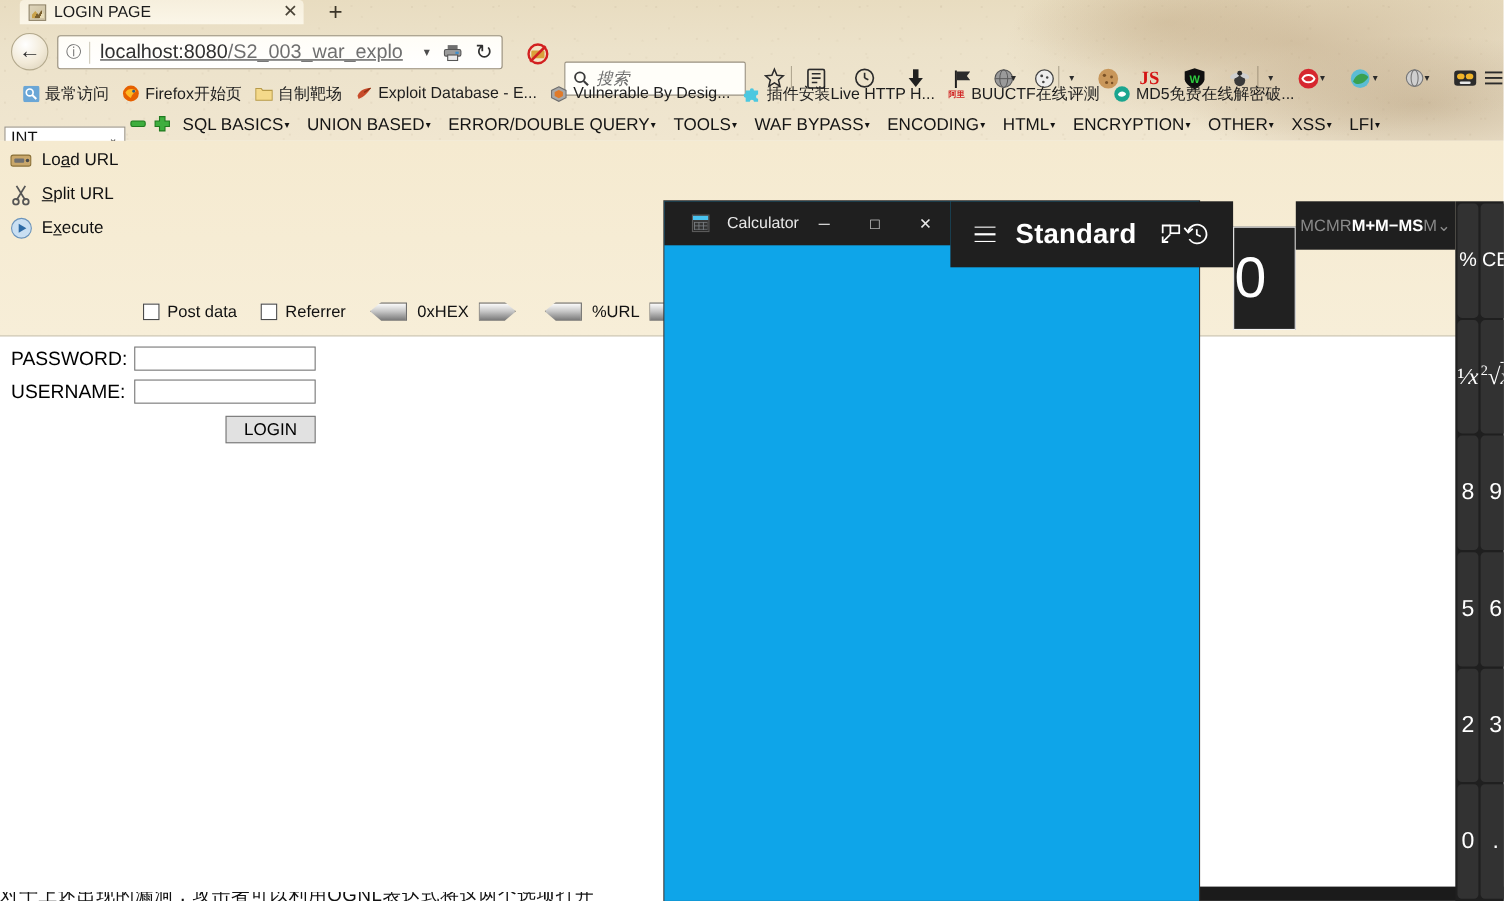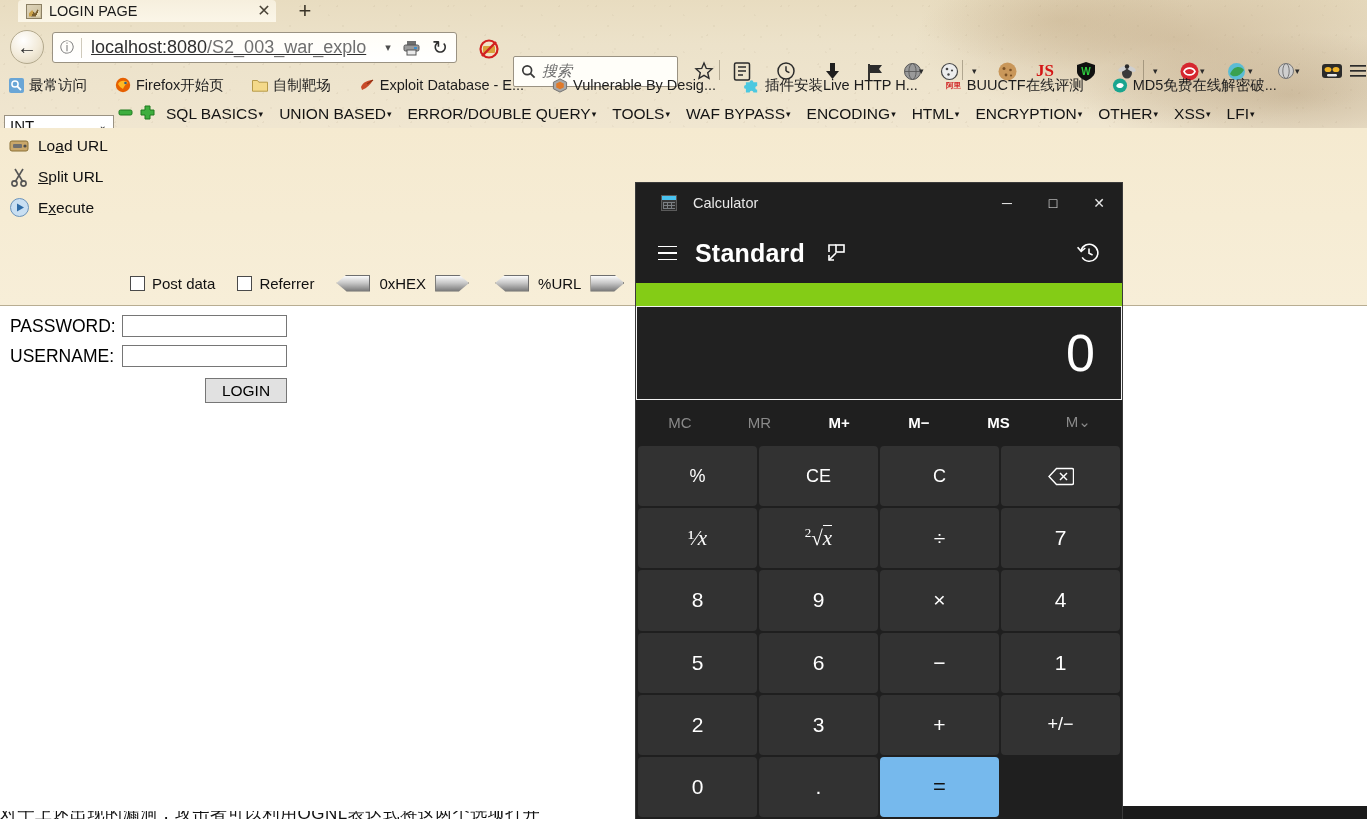--- a/index.html
+++ b/index.html
@@ -107,21 +107,21 @@
     position: absolute; top: 31px; width: 28px; height: 28px;
     display: flex; align-items: center; justify-content: center;
     font-size: 17px; color: #2b2b2b;
   }
   .caret { position: absolute; top: 40px; font-size: 9px; color: #2b2b2b; }
   .vsep { position: absolute; top: 34px; width: 1px; height: 20px; background: rgba(90,80,60,.4); }
 
   
   #bookmarks-row {
     position: absolute; left: 0; top: 72px; width: 1367px; height: 26px;
-    display: flex; align-items: center; gap: 20px; padding-left: 4px;
+    display: flex; align-items: center; gap: 4px; padding-left: 16px;
   }
   .bm {
     display: flex; align-items: center; gap: 5px; padding: 1px 4px;
     font-size: 14.5px; color: #1d1d1d; white-space: nowrap;
   }
   .bm-ico { width: 16px; height: 16px; flex: 0 0 auto; display:flex; align-items:center; justify-content:center; }
 
   
   #hb-menu-row {
     position: absolute; left: 0; top: 100px; width: 1367px; height: 28px;
@@ -217,25 +217,24 @@
     background: #ffffff;
   }
   #bottom-dark {
     position: absolute; left: 1090px; top: 806px; width: 277px; height: 13px;
     background: #1b1b1b;
   }
 
   
   #calculator {
     position: absolute; left: 604px; top: 183px; width: 486px; height: 636px;
-    background: #84cc16;
+    background: #0ea5e9;
     box-shadow: 0 0 0 1px #3a3a3a;
-    display: flex; flex-direction: column;
+    display: flex; flex-direction: row;
     color: #fff;
-    margin-left: 32px;
   }
   #calc-titlebar {
     height: 40px; flex: 0 0 auto; display: flex; align-items: center;
     background: #1f1f1f;
   }
   #calc-app-icon {
     width: 16px; height: 16px; margin-left: 25px; margin-right: 16px; flex: 0 0 auto;
     background: linear-gradient(180deg,#49c3f0 0%,#49c3f0 30%, #3a3a3a 30%, #2b2b2b 100%);
     border: 1px solid #5a5a5a; position: relative;
   }

